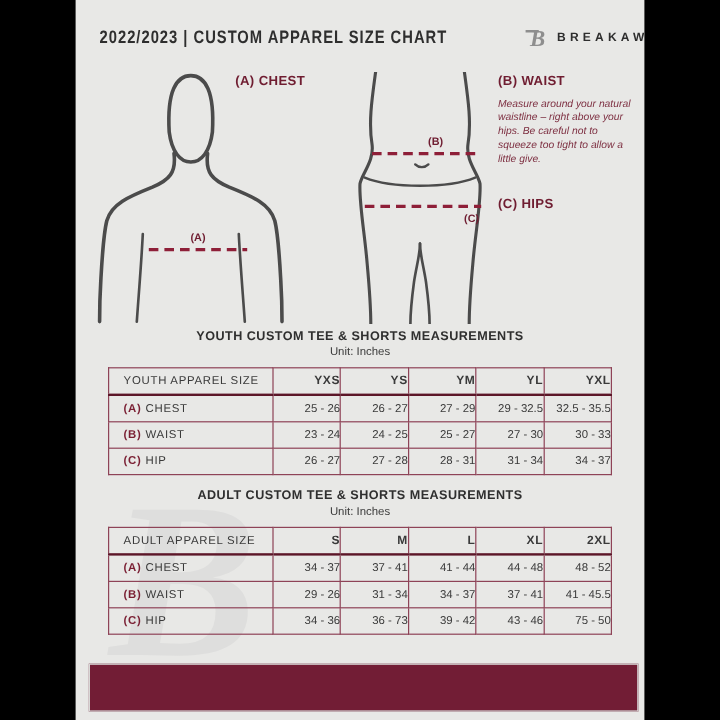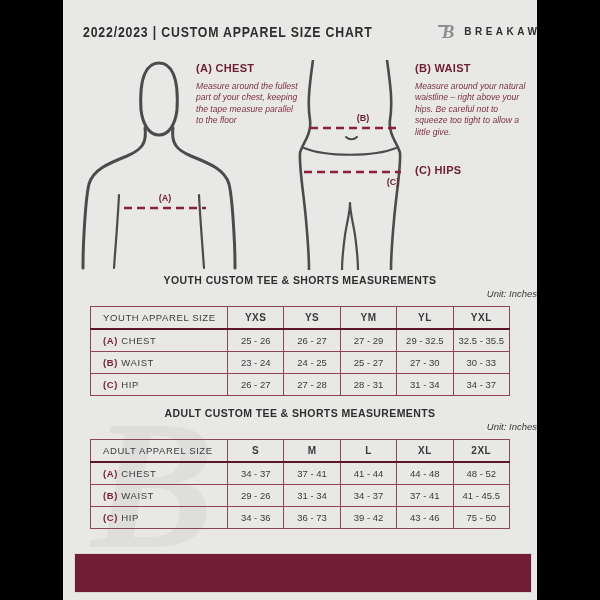--- a/index.html
+++ b/index.html
@@ -30,28 +30,28 @@
   #waist-text{left:352px;top:62px;width:112px;}
   #hips-text{left:352px;top:164px;width:112px;}
   .fig{position:absolute;}
   #fig-upper{left:16px;top:58px;}
   #fig-lower{left:233px;top:60px;}
   
   .section{position:absolute;left:0;right:0;text-align:center;}
   #youth-section{top:274px;}
   #adult-section{top:407px;}
   .tbl-title{font-weight:bold;font-size:10.5px;color:#2f2f2f;letter-spacing:0.4px;margin:0;}
-  .tbl-unit{font-style:italic;font-size:9.5px;color:#3a3a3a;margin:2px 0 0 0;text-align:right;}
+  .tbl-unit{font-size:9.5px;color:#3a3a3a;margin:2px 0 0 0;}
   table.size{
     width:420px;margin:7px auto 0 auto;border-collapse:collapse;table-layout:fixed;
     position:relative;z-index:2;background:transparent;
   }
   table.size td,table.size th{
     border:1px solid #8e4357;height:21px;padding:0;
-    font-size:9.5px;color:#3a3a3a;text-align:center;font-weight:normal;
+    font-size:9.5px;color:#3a3a3a;text-align:right;font-weight:normal;
     background:transparent;
   }
   table.size col.labcol{width:137px;}
   table.size th.lab, table.size td.lab{text-align:left;padding-left:12px;letter-spacing:0.6px;}
   table.size thead th{border-bottom:2px solid #5c1628;}
   table.size thead th.size-name{font-weight:bold;font-size:10px;letter-spacing:0.5px;}
   .pf{font-weight:bold;color:#7a1f33;}
   
   .watermark{
     position:absolute;left:28px;top:392px;z-index:1;
@@ -102,21 +102,20 @@
         <path d="M54,143 C54,152 57,162 59,175 C61,190 62,202 62,210" stroke-width="2.2"></path>
       </g>
       <line x1="14" y1="68" x2="101" y2="68" stroke="#8e1f38" stroke-width="2.6" stroke-dasharray="8 5"></line>
       <text x="67" y="61" text-anchor="middle" font-size="9" font-weight="bold" fill="#6f1d31" font-family="Liberation Sans, sans-serif">(B)</text>
       <line x1="8" y1="112" x2="105" y2="112" stroke="#8e1f38" stroke-width="2.6" stroke-dasharray="8 5"></line>
       <text x="97" y="125" text-anchor="middle" font-size="9" font-weight="bold" fill="#6f1d31" font-family="Liberation Sans, sans-serif">(C)</text>
     </svg>
 
     <div class="guide-block" id="chest-text">
       <p class="guide-head">(A) CHEST</p>
-      <p class="guide-body">Measure around the fullest part of your chest, keeping the tape measure parallel to the floor</p>
     </div>
     <div class="guide-block" id="waist-text">
       <p class="guide-head">(B) WAIST</p>
       <p class="guide-body">Measure around your natural waistline – right above your hips. Be careful not to squeeze too tight to allow a little give.</p>
     </div>
     <div class="guide-block" id="hips-text">
       <p class="guide-head">(C) HIPS</p>
     </div>
 
     <div class="watermark">B</div>

